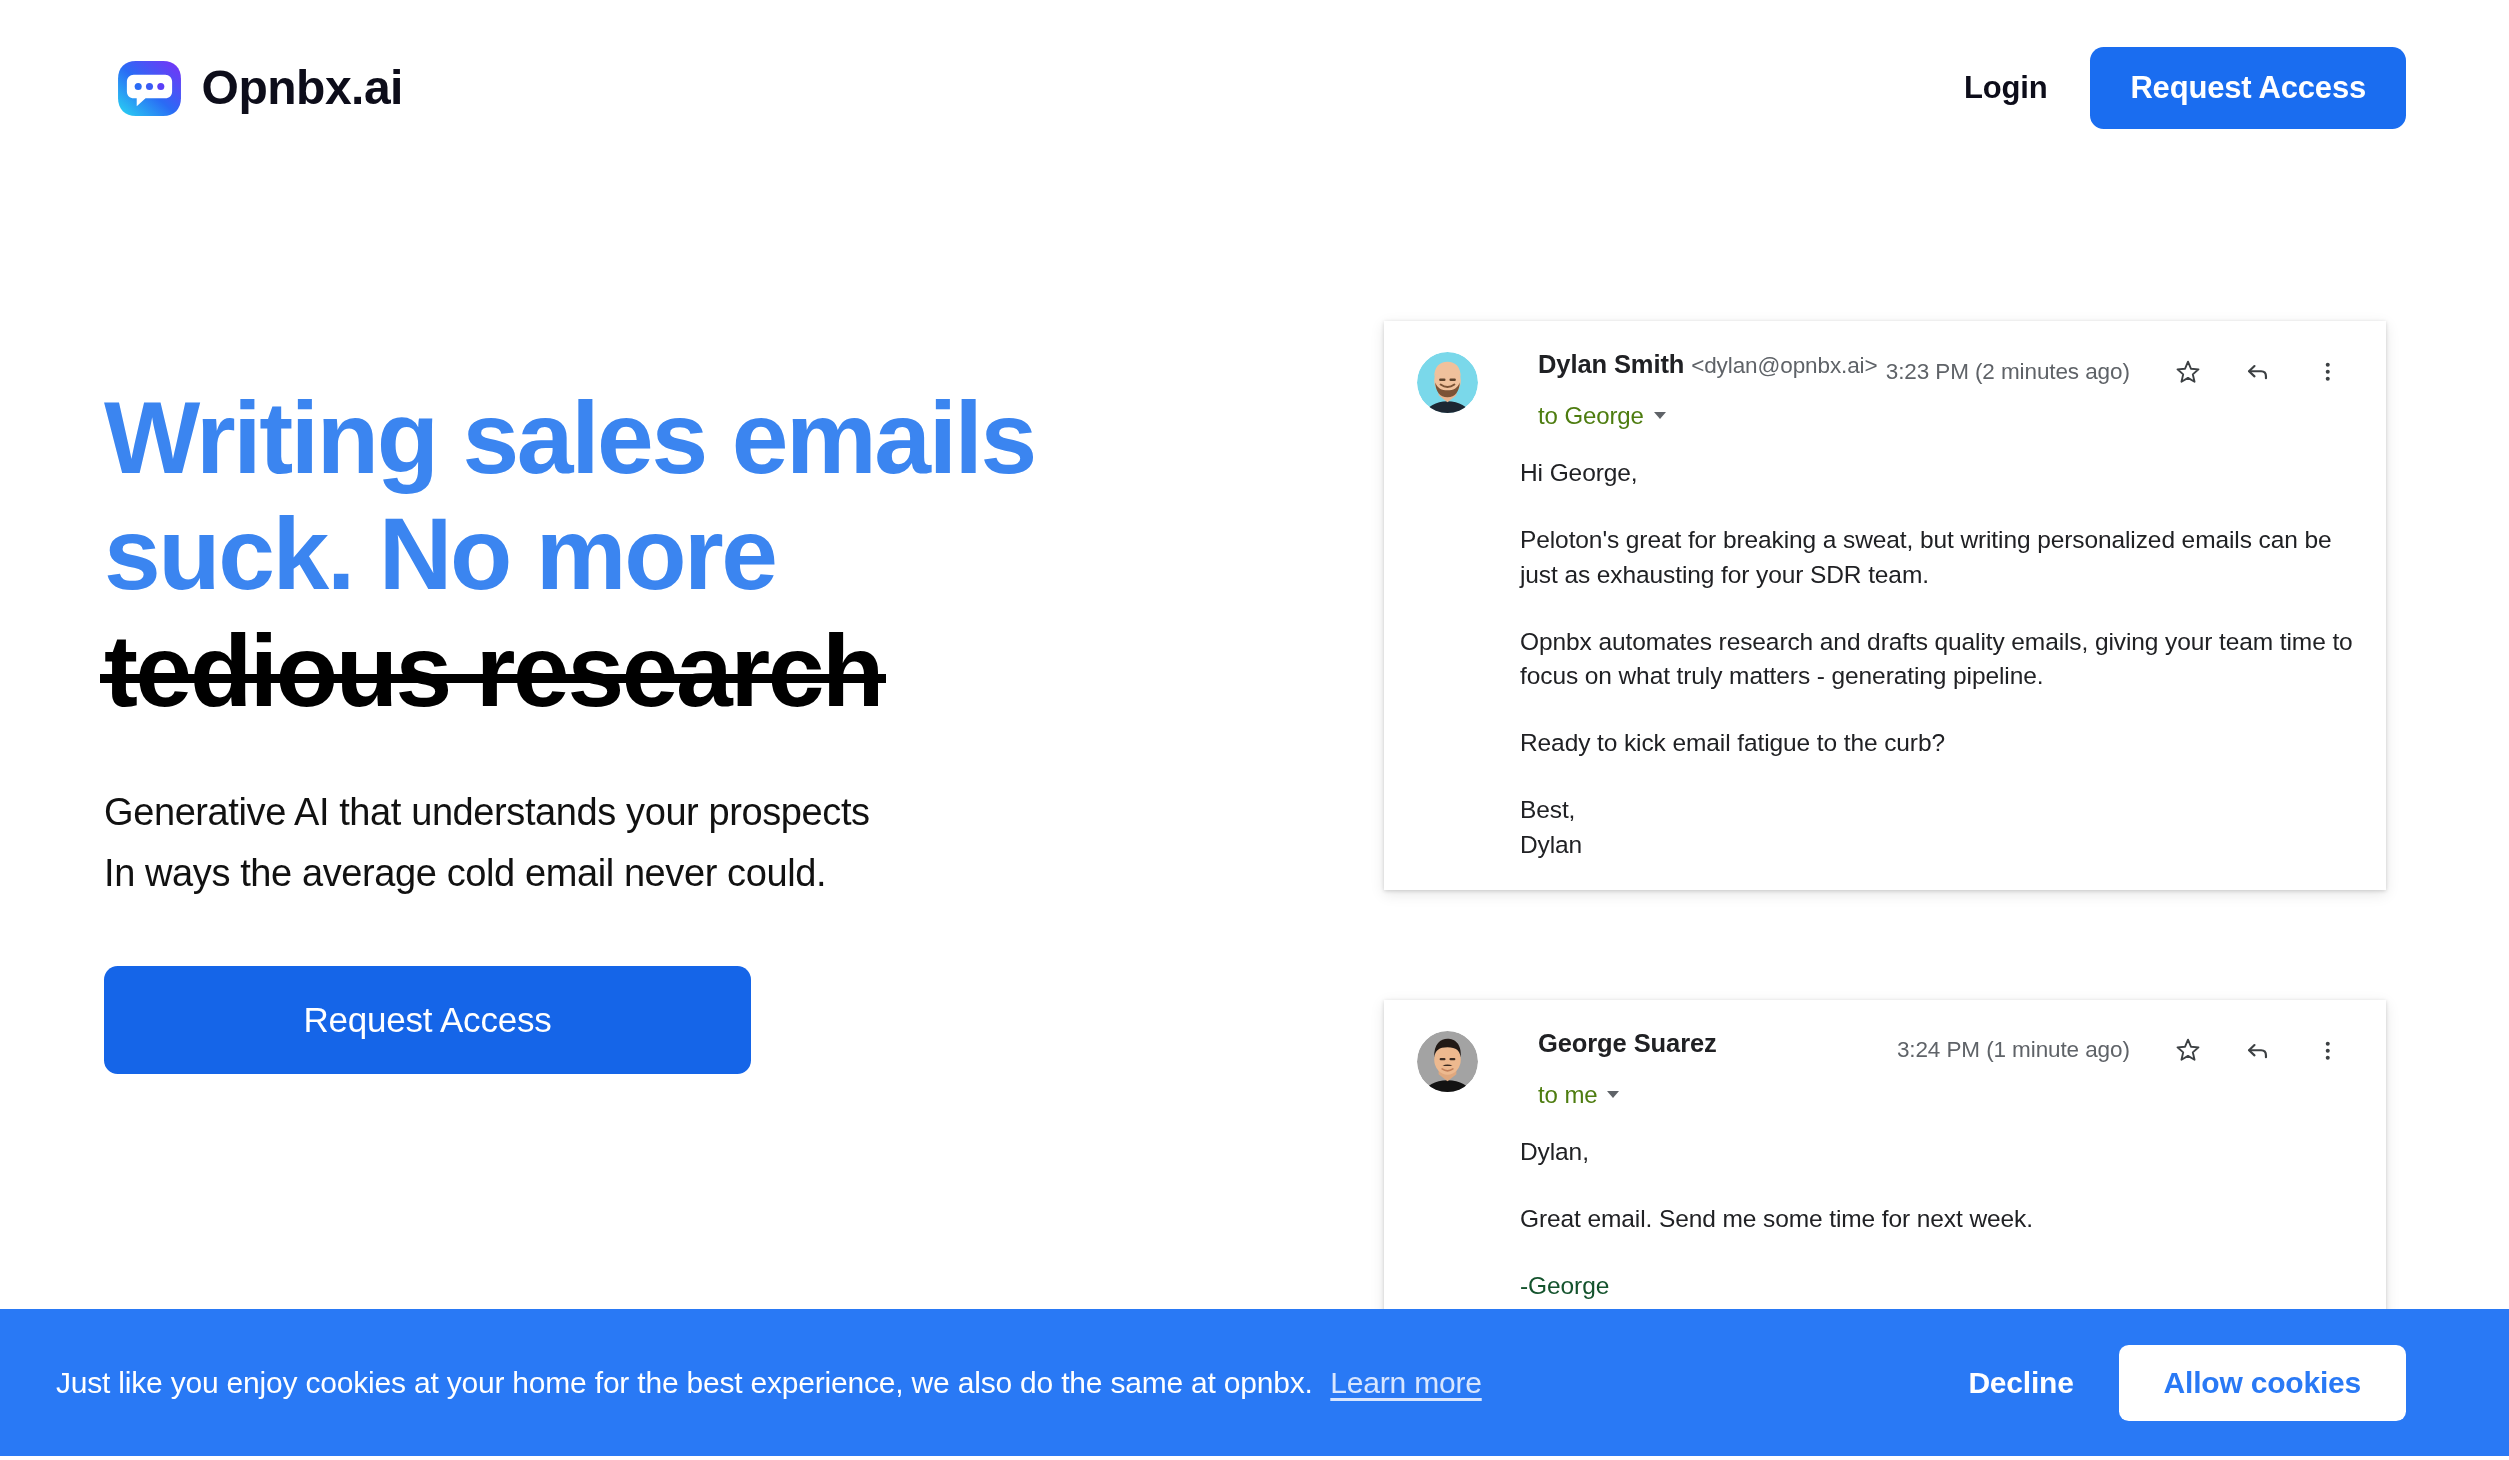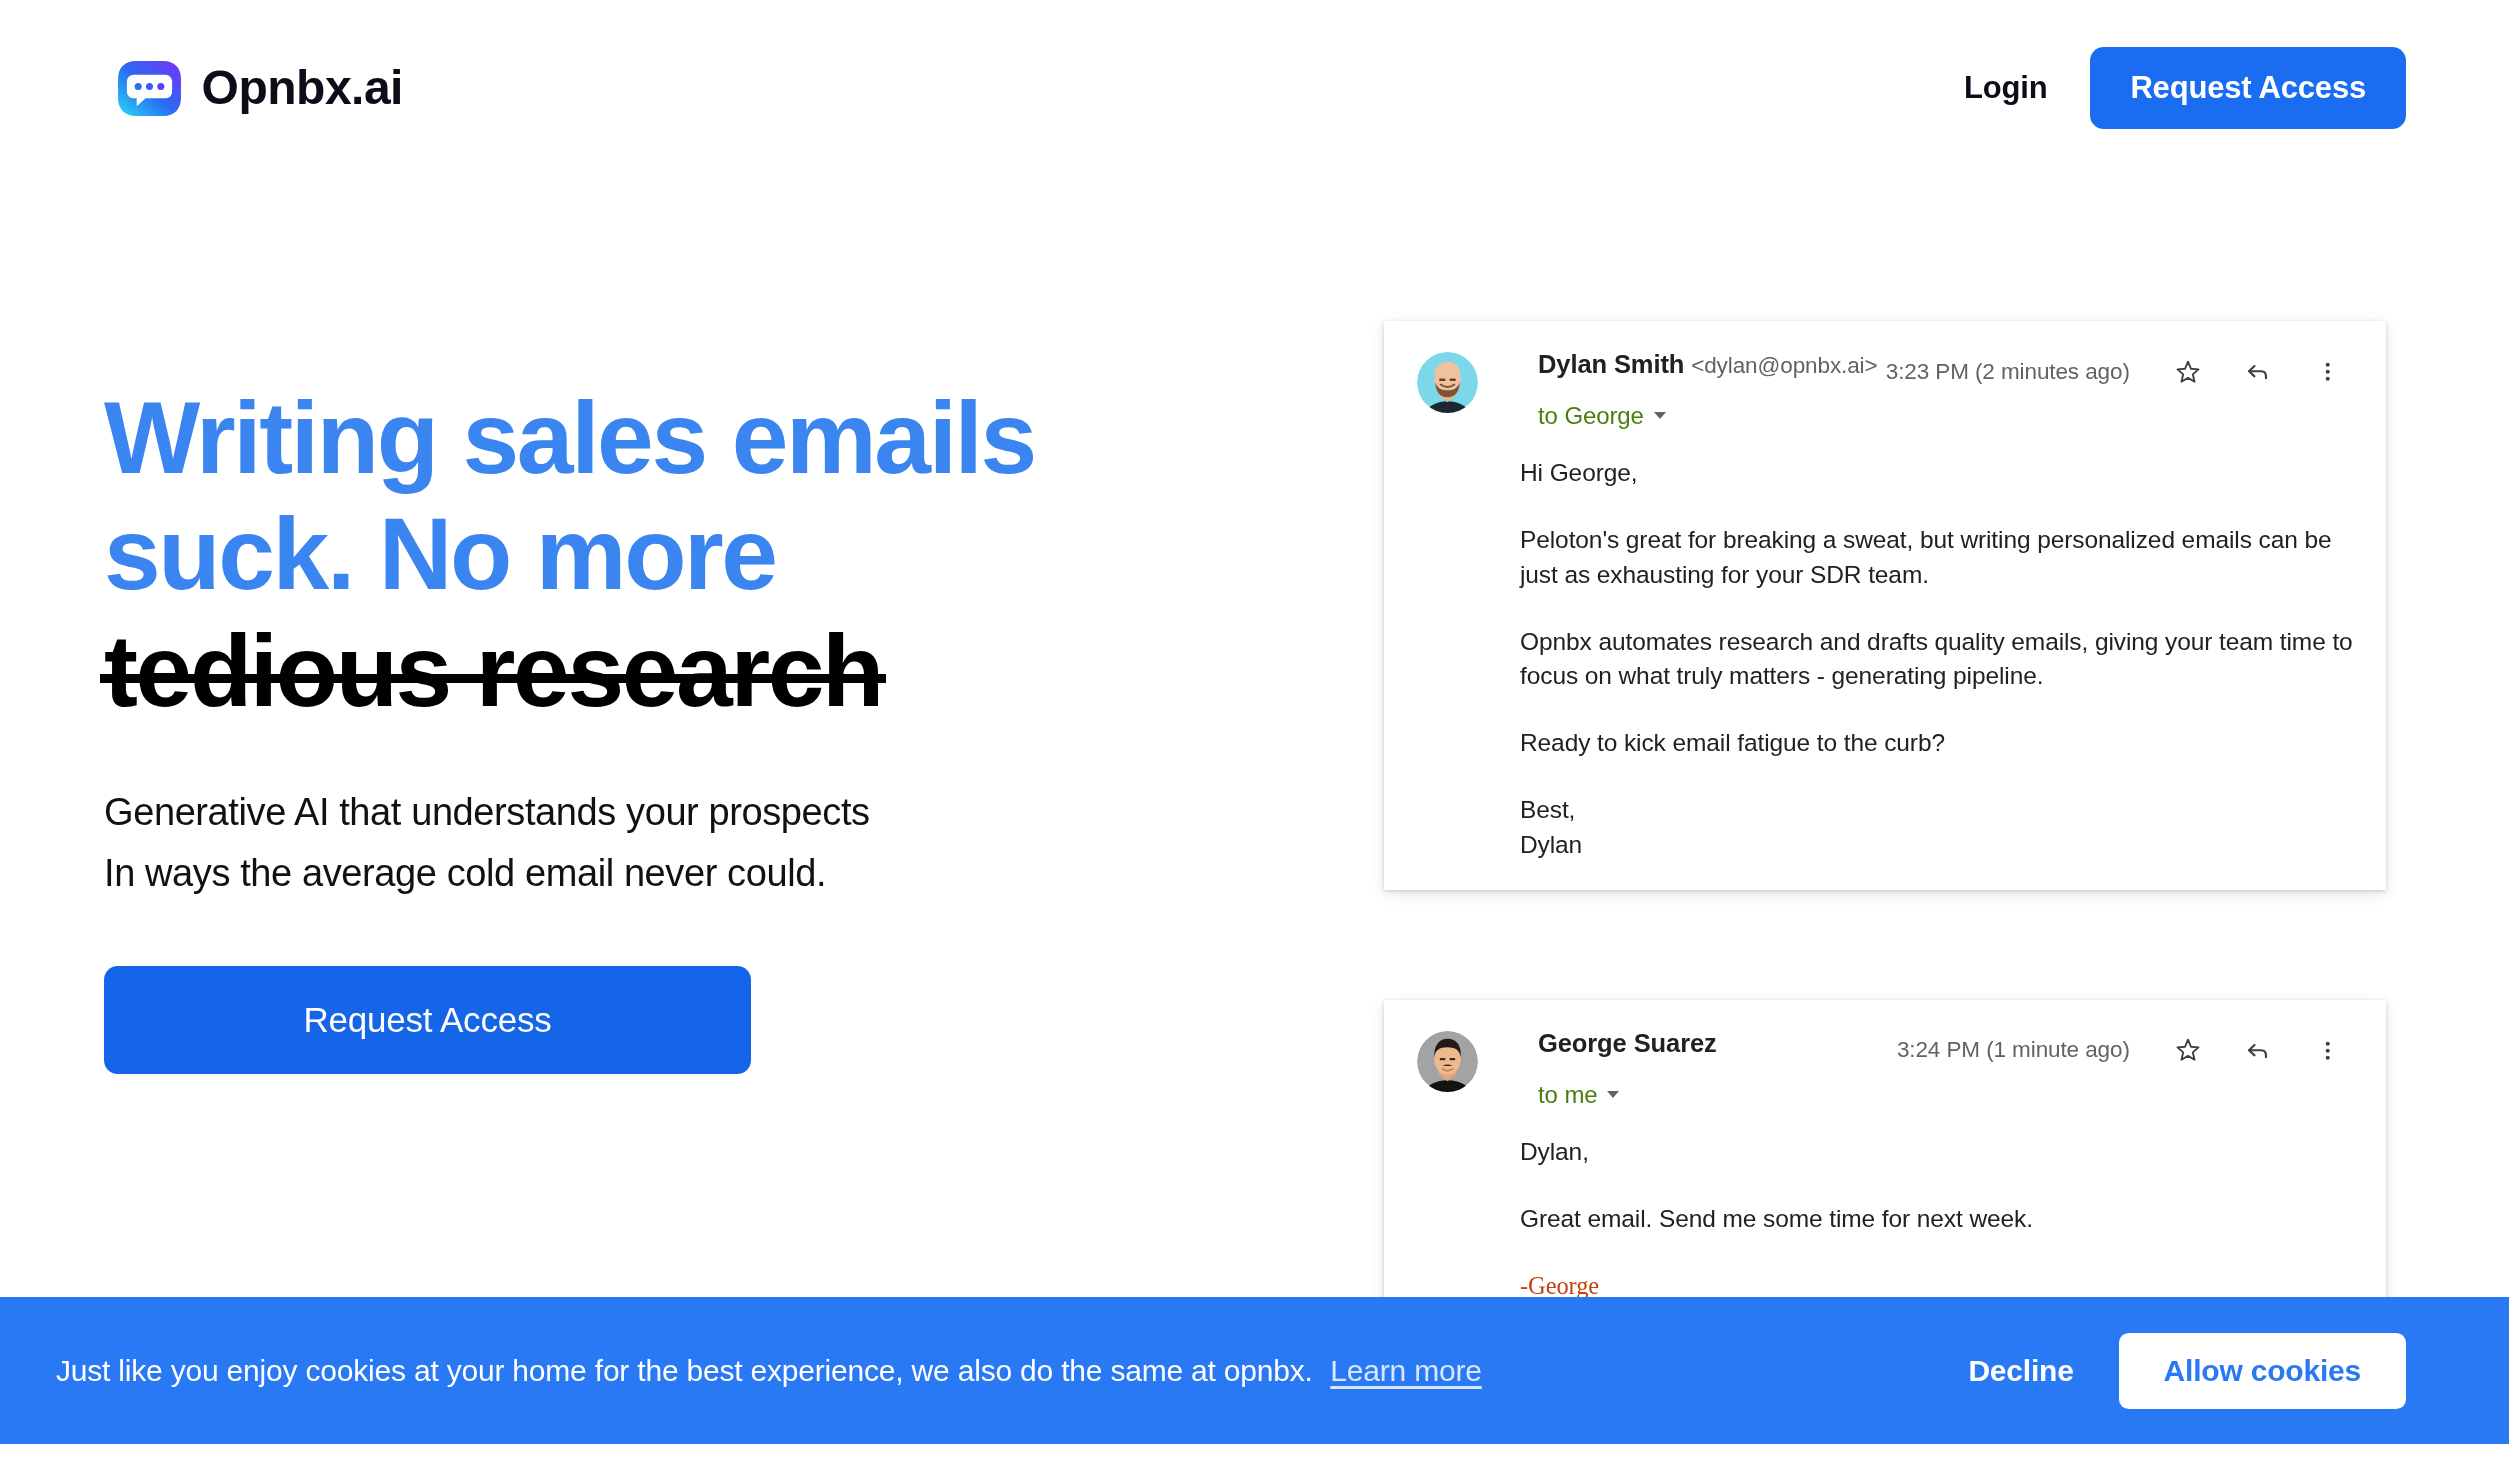--- a/index.html
+++ b/index.html
@@ -268,27 +268,27 @@
     margin-top: 26.5px;
     font-size: 24.5px;
     line-height: 1.42;
     color: #202124;
     letter-spacing: -0.1px;
   }
 
   .email-body p { margin: 0; }
   .email-body p + p { margin-top: 32px; }
   .email-body p.tight-follow { margin-top: 0; }
-  .email-body p.muted { color: #c2410c; font-family: Liberation Serif, serif; }
+  .email-body p.muted { color: #14532d; }
 
   
   .cookie-banner {
     position: absolute;
     left: 0;
-    bottom: 16px;
+    bottom: 4px;
     width: 2509px;
     height: 147px;
     background: #2979f5;
     display: flex;
     align-items: center;
     justify-content: space-between;
     padding: 0 103px 0 56px;
   }
 
   .cookie-text {

